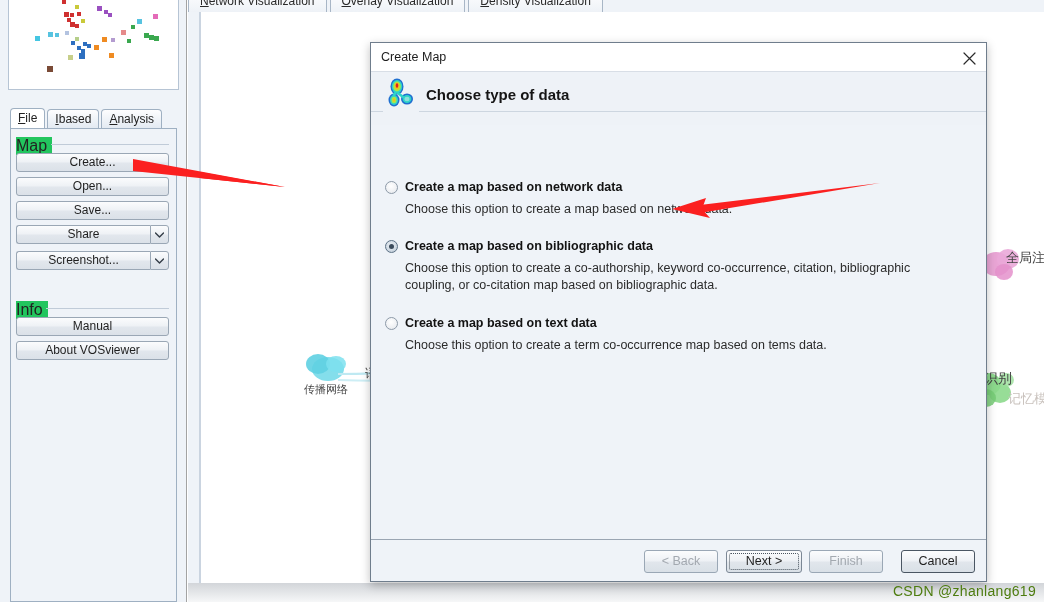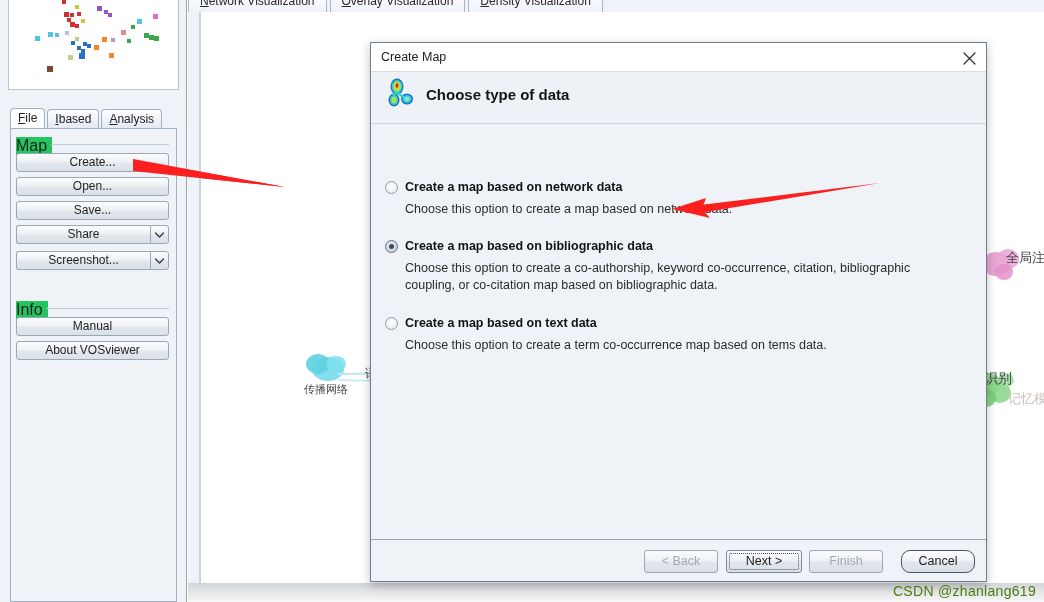--- a/index.html
+++ b/index.html
@@ -202,21 +202,21 @@
   .dlg-close {
     position: absolute;
     right: 6px; top: 4px;
     width: 22px; height: 22px;
     display: flex; align-items: center; justify-content: center;
     cursor: pointer;
   }
 
   .dlg-header {
     position: absolute;
-    left: 0; top: 29px; right: 0; height: 52px;
+    left: 0; top: 29px; right: 0; height: 40px;
     background: #eef2f7;
     border-bottom: 1px solid #cdd6e0;
     box-sizing: border-box;
   }
   .dlg-header-icon {
     position: absolute;
     left: 12px; top: 4px;
     width: 36px; height: 36px;
   }
   .dlg-header-title {
@@ -554,21 +554,21 @@
       </div>
       <div class="opt-desc">Choose this option to create a term co-occurrence map based on tems data.</div>
     </div>
 
   </div>
 
   <div class="dlg-footer">
     <div class="dlg-btn disabled" style="left:273px; width:74px;">&lt; Back</div>
     <div class="dlg-btn focused" style="left:355px; width:76px;">Next &gt;</div>
     <div class="dlg-btn disabled" style="left:438px; width:74px;">Finish</div>
-    <div class="dlg-btn default" style="left:530px; width:74px;border-radius:9px;">Cancel</div>
+    <div class="dlg-btn default" style="left:530px; width:74px;">Cancel</div>
   </div>
 </div>
 
 <div class="shadow-strip"></div>
 
 <svg class="arrow-layer" viewBox="0 0 1044 602">
 
   <polygon points="285,187 133,159 133,171" fill="#fb2020"></polygon>
   <polygon points="285,187 200,172 200,178" fill="#fb2020"></polygon>
 

